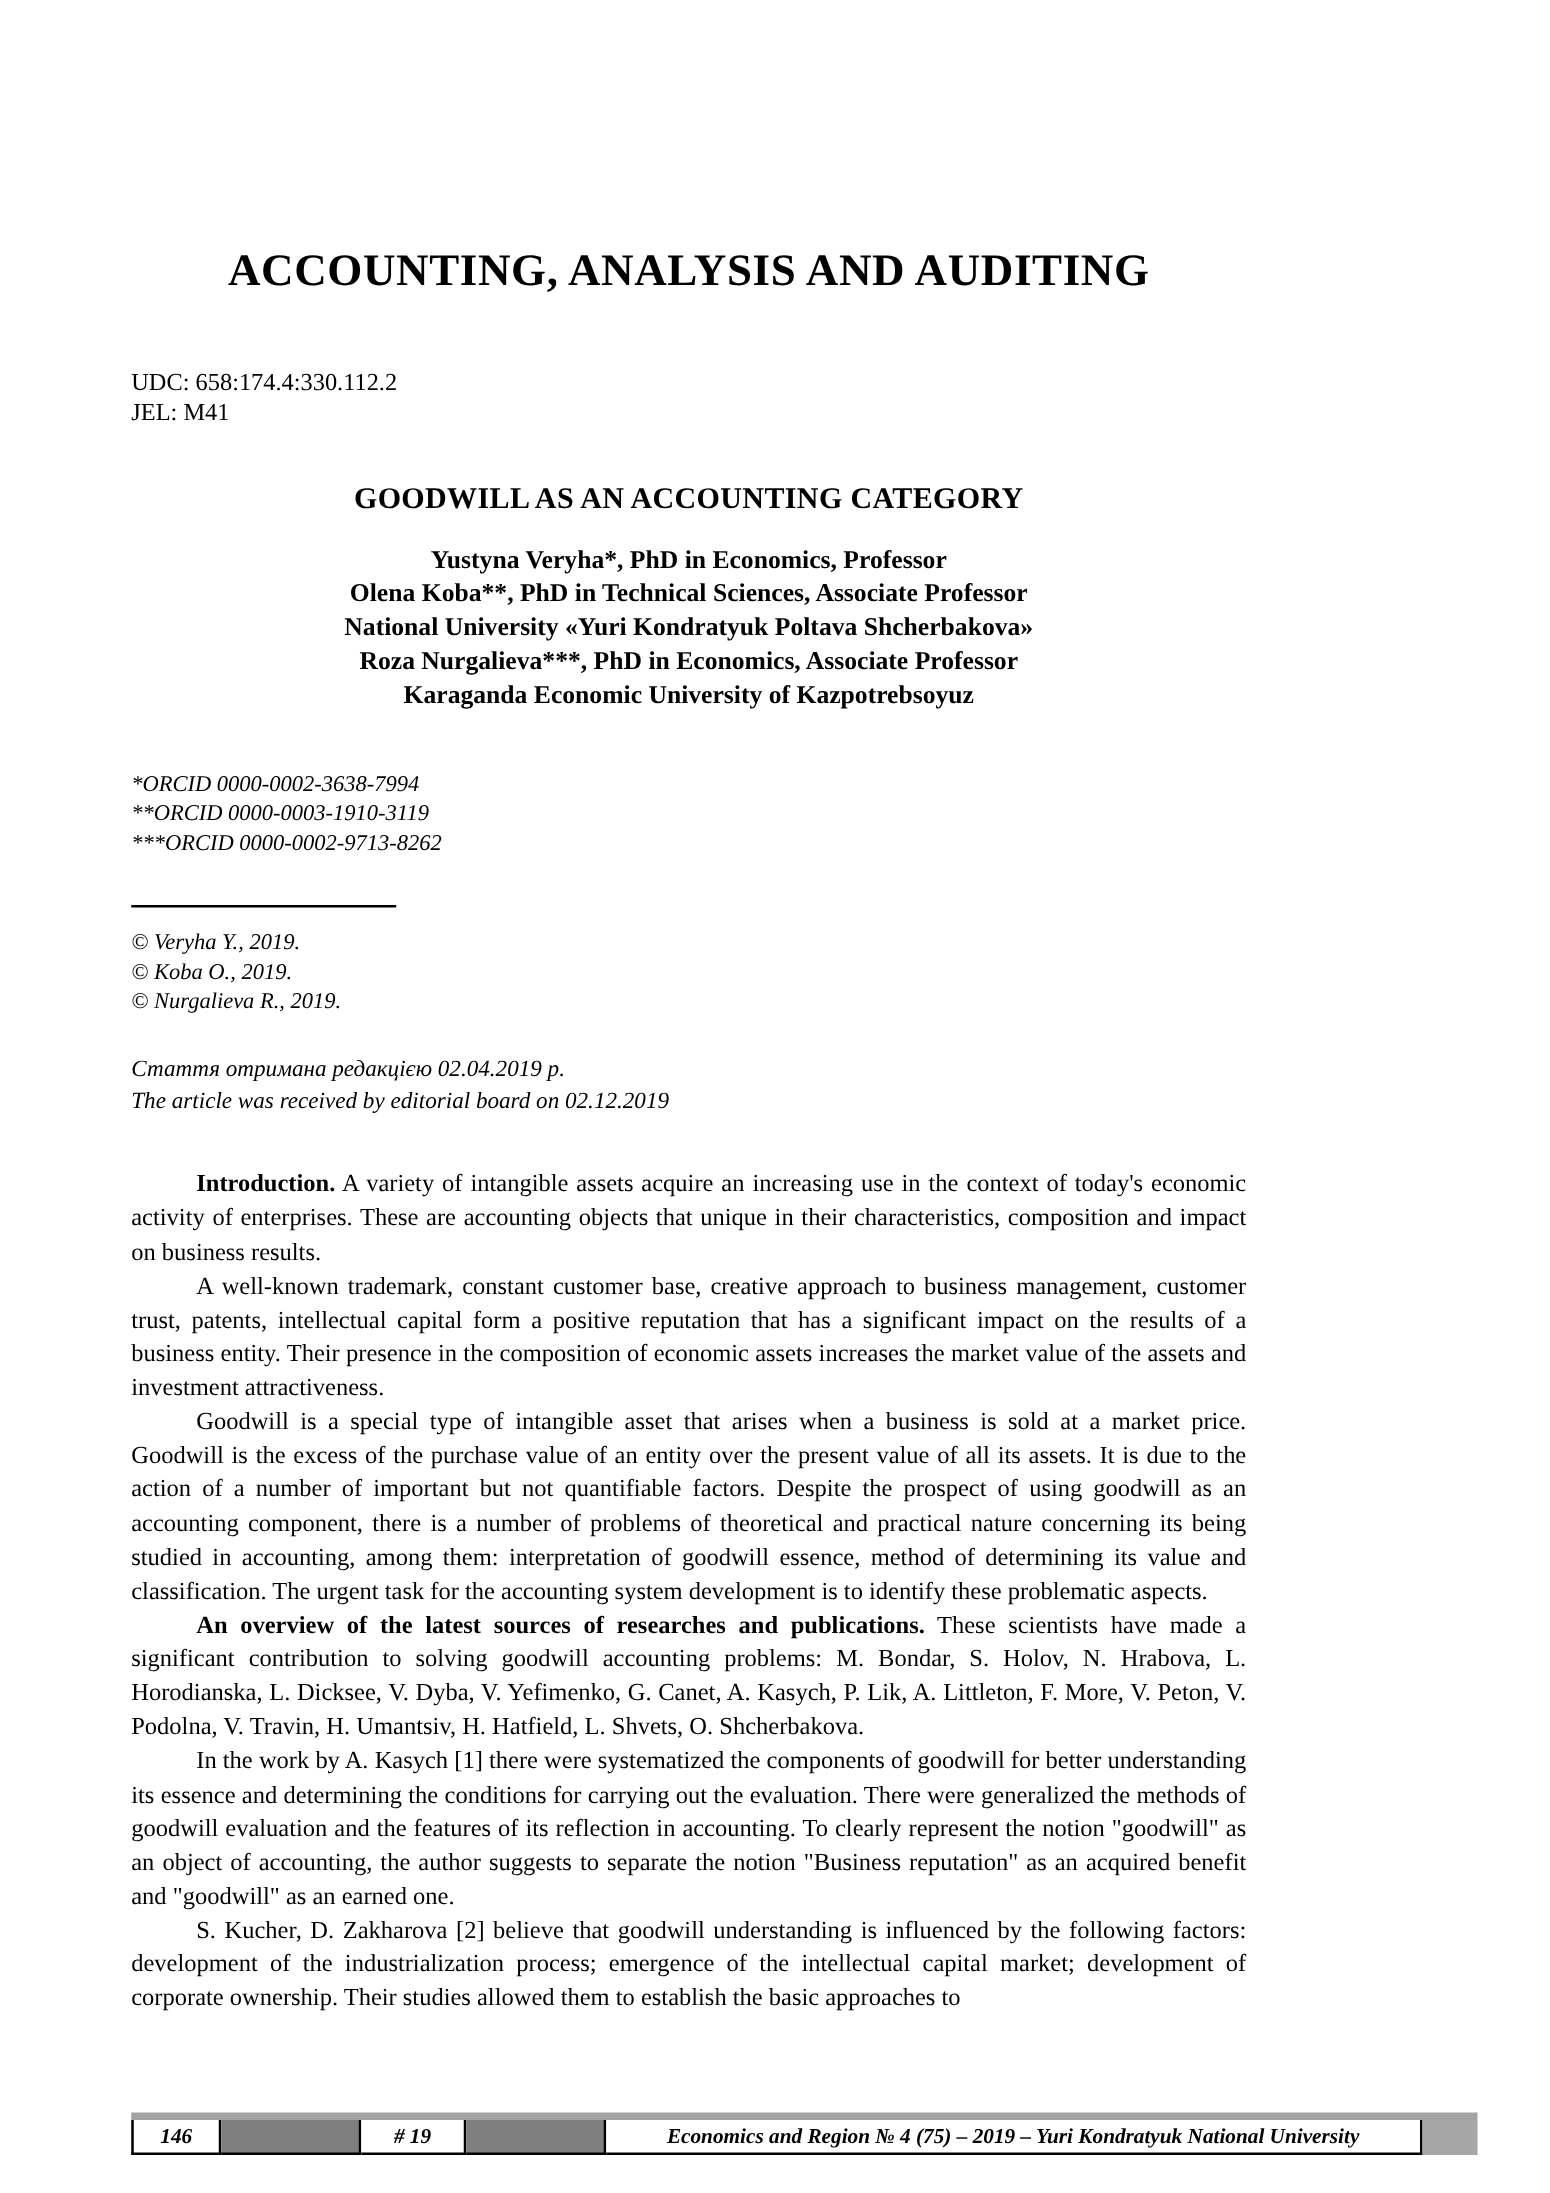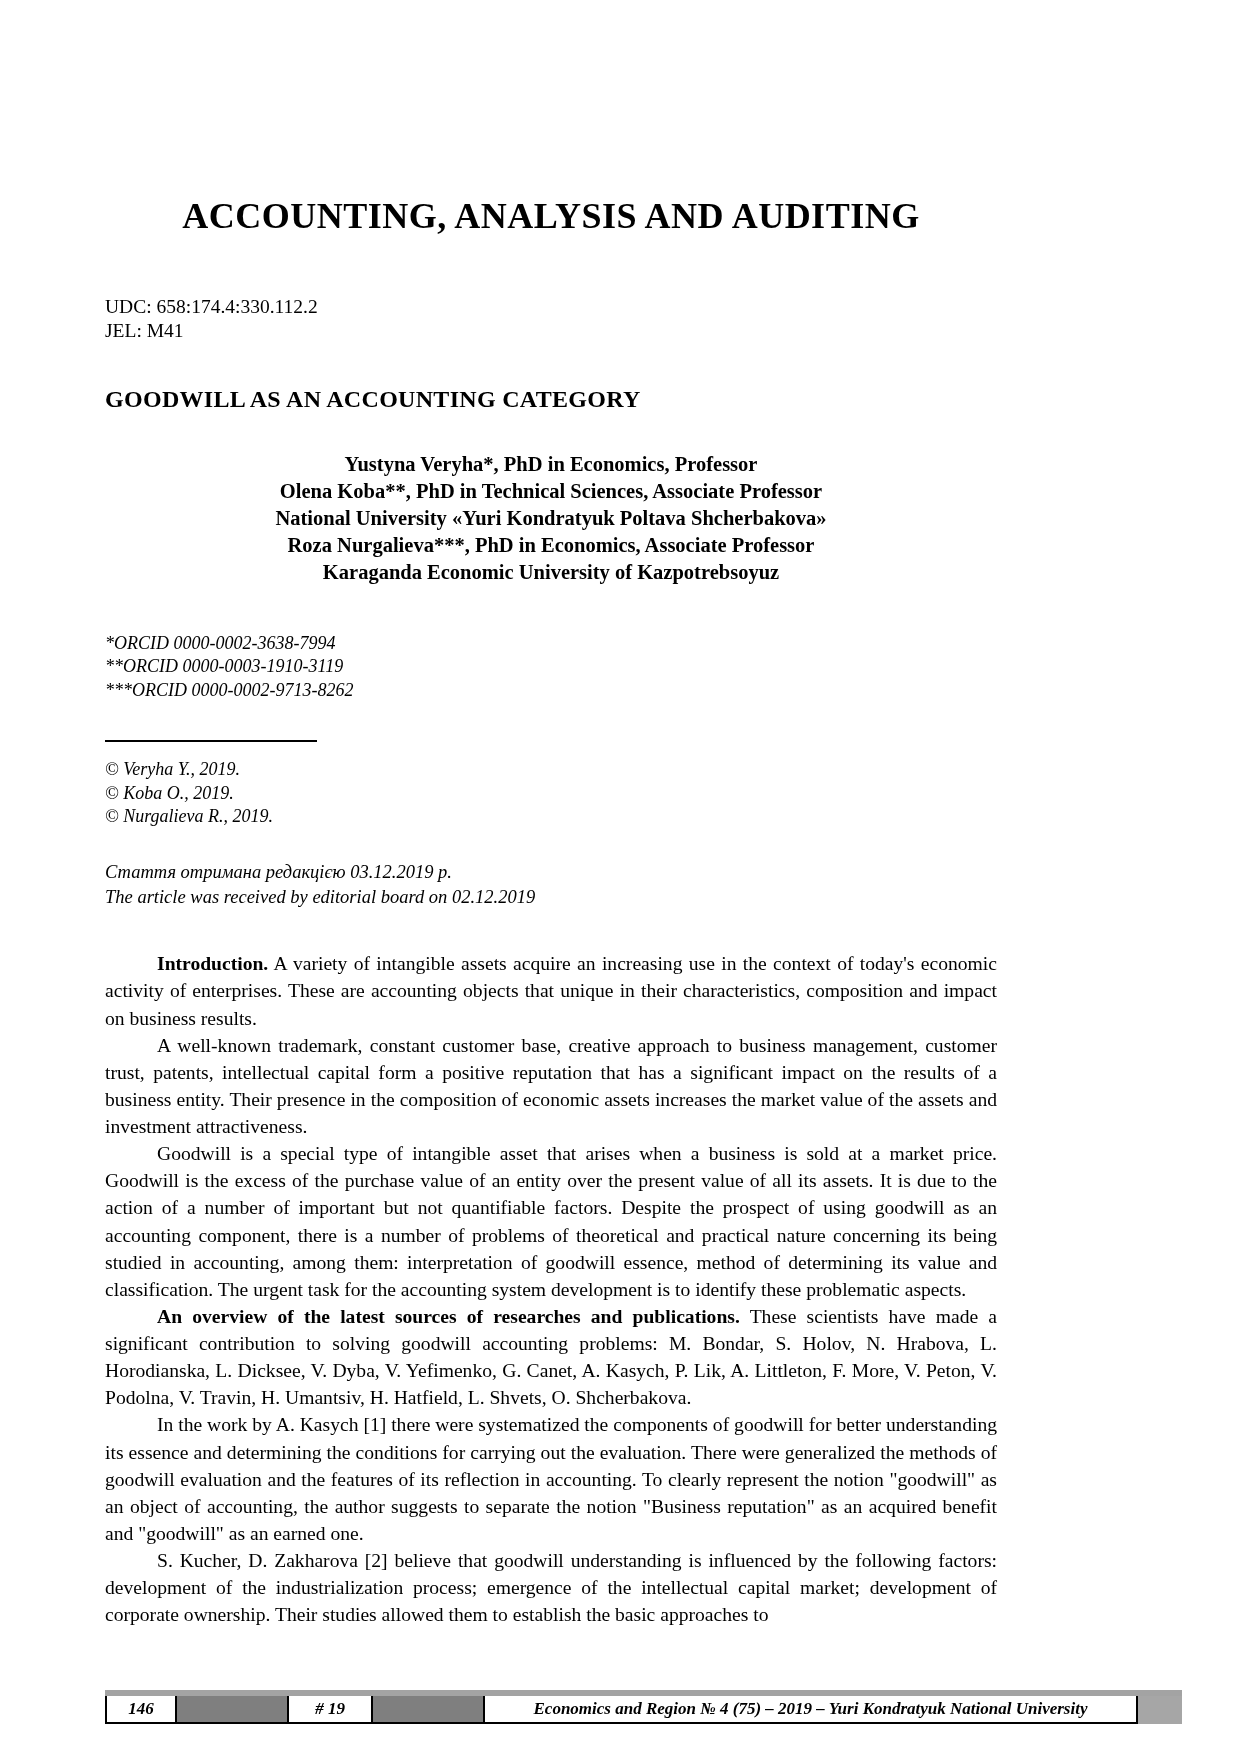--- a/index.html
+++ b/index.html
@@ -20,24 +20,25 @@
   }
   .section-title {
     text-align: center;
     font-size: 36px;
     font-weight: bold;
     letter-spacing: 0.5px;
     margin-bottom: 58px;
   }
   .udc-block { font-size: 19.5px; line-height: 1.25; }
   .article-title {
+    text-align: center;
     font-size: 24px;
     font-weight: bold;
     margin-top: 42px;
-    margin-bottom: 38px;
+    margin-bottom: 22px;
     letter-spacing: 0.3px;
   }
   .authors {
     text-align: center;
     font-size: 20.5px;
     font-weight: bold;
     line-height: 1.32;
   }
   .orcids {
     margin-top: 46px;
@@ -130,21 +131,21 @@
 
   <div class="copyright-rule"></div>
 
   <div class="copyrights">
     <div>© Veryha Y., 2019.</div>
     <div>© Koba O., 2019.</div>
     <div>© Nurgalieva R., 2019.</div>
   </div>
 
   <div class="received">
-    <div>Стаття отримана редакцією 03.12.2019 р.</div>
+    <div>Стаття отримана редакцією 02.04.2019 р.</div>
     <div>The article was received by editorial board on 02.12.2019</div>
   </div>
 
   <div class="body-text">
     <p><span class="lead">Introduction.</span><span> A variety of intangible assets acquire an increasing use in the context of today's economic activity of enterprises. These are accounting objects that unique in their characteristics, composition and impact on business results.</span></p>
     <p><span class="lead"></span><span>A well-known trademark, constant customer base, creative approach to business management, customer trust, patents, intellectual capital form a positive reputation that has a significant impact on the results of a business entity. Their presence in the composition of economic assets increases the market value of the assets and investment attractiveness.</span></p>
     <p><span class="lead"></span><span>Goodwill is a special type of intangible asset that arises when a business is sold at a market price. Goodwill is the excess of the purchase value of an entity over the present value of all its assets. It is due to the action of a number of important but not quantifiable factors. Despite the prospect of using goodwill as an accounting component, there is a number of problems of theoretical and practical nature concerning its being studied in accounting, among them: interpretation of goodwill essence, method of determining its value and classification. The urgent task for the accounting system development is to identify these problematic aspects.</span></p>
     <p><span class="lead">An overview of the latest sources of researches and publications.</span><span> These scientists have made a significant contribution to solving goodwill accounting problems: M. Bondar, S. Holov, N. Hrabova, L. Horodianska, L. Dicksee, V. Dyba, V. Yefimenko, G. Canet, A. Kasych, P. Lik, A. Littleton, F. More, V. Peton, V. Podolna, V. Travin, H. Umantsiv, H. Hatfield, L. Shvets, O. Shcherbakova.</span></p>
     <p><span class="lead"></span><span>In the work by A. Kasych [1] there were systematized the components of goodwill for better understanding its essence and determining the conditions for carrying out the evaluation. There were generalized the methods of goodwill evaluation and the features of its reflection in accounting. To clearly represent the notion "goodwill" as an object of accounting, the author suggests to separate the notion "Business reputation" as an acquired benefit and "goodwill" as an earned one.</span></p>
     <p><span class="lead"></span><span>S. Kucher, D. Zakharova [2] believe that goodwill understanding is influenced by the following factors: development of the industrialization process; emergence of the intellectual capital market; development of corporate ownership. Their studies allowed them to establish the basic approaches to</span></p>

